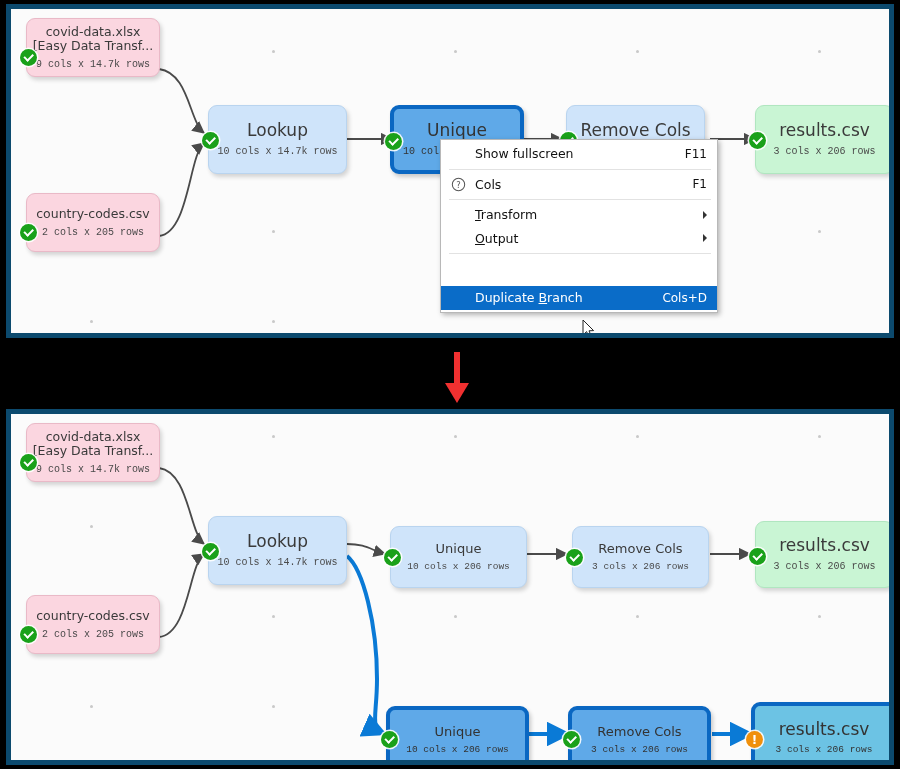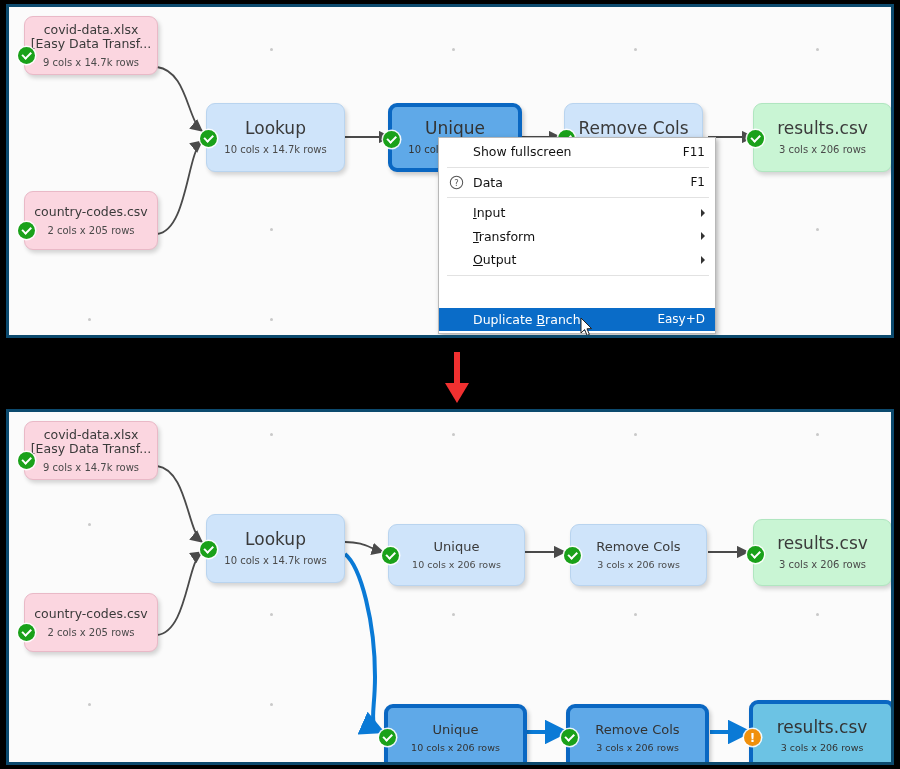--- a/index.html
+++ b/index.html
@@ -1,30 +1,30 @@
 <!DOCTYPE html>
 <html><head>
 <meta charset="utf-8">
 <style>
   html,body{margin:0;padding:0;background:#000;}
   body{width:900px;height:769px;font-family:"DejaVu Sans","Liberation Sans",sans-serif;-webkit-font-smoothing:antialiased;}
   #root{position:relative;width:900px;height:769px;background:#000;overflow:hidden;}
 
-  .panel{position:absolute;background:#fbfbfb;border:3px solid #0c4a6e;box-sizing:border-box;overflow:hidden;}
+  .panel{position:absolute;background:#fbfbfb;border:5px solid #0c4a6e;box-sizing:border-box;overflow:hidden;}
   #panel-top{left:6px;top:4px;width:888px;height:334px;}
   #panel-bottom{left:6px;top:409px;width:888px;height:356px;}
 
   .grid-dot{position:absolute;width:3px;height:3px;border-radius:50%;background:#c9c9c9;}
 
   
   .node{position:absolute;box-sizing:border-box;border-radius:9px;
         box-shadow:2px 3px 4px rgba(0,0,0,.16);display:flex;flex-direction:column;
         align-items:center;justify-content:center;}
   .node .title{color:#3a3a3a;line-height:1.05;text-align:center;white-space:nowrap;}
-  .node .sub{color:#4a4a4a;font-size:10px;text-align:left;white-space:nowrap;margin-top:7px;}
+  .node .sub{color:#4a4a4a;font-size:10px;text-align:left;white-space:nowrap;margin-top:7px;font-family:Liberation Mono, monospace;}
 
   .node.source{background:#fbd6e0;border:1px solid #e9b9c7;}
   .node.source .title{font-size:12.5px;}
   .node.transform{background:#cfe4fa;border:1px solid #b9d4ef;}
   .node.transform .title{font-size:17px;}
   .node.output{background:#c9f5d4;border:1px solid #b0e6c0;}
   .node.output .title{font-size:17px;}
 
   .node.sel{background:#5fa9e8;border:4px solid #0a67c2;box-shadow:2px 3px 4px rgba(0,0,0,.2);}
   .node.sel.out{background:#6cc3e4;}
@@ -147,43 +147,39 @@
       </div>
       <div class="msep"></div>
 
       <div class="mi">
         <span class="mico">
           <svg width="15" height="15" viewBox="0 0 16 16">
               <circle cx="8" cy="8" r="6.6" fill="none" stroke="#555" stroke-width="1.1"></circle>
               <text x="8" y="11.4" font-size="9" font-family="DejaVu Sans" text-anchor="middle" fill="#555">?</text>
             </svg>
         </span>
-        <span>Data</span>
+        <span>Cols</span>
         <span class="acc">F1</span>
       </div>
       <div class="msep"></div>
 
-      <div class="mi">
-        <span><u>I</u>nput</span>
-        <span class="arrow"></span>
-      </div>
       <div class="mi">
         <span><u>T</u>ransform</span>
         <span class="arrow"></span>
       </div>
       <div class="mi">
         <span><u>O</u>utput</span>
         <span class="arrow"></span>
       </div>
       <div class="msep"></div>
 
 
       <div class="mi hl">
         <span>Duplicate <u>B</u>ranch</span>
-        <span class="acc">Easy+D</span>
+        <span class="acc">Cols+D</span>
       </div>
 
     </div>
 
     <svg id="cursor" viewBox="0 0 13 20">
       <path d="M1,1 L1,16 L4.6,12.6 L7.1,18.4 L9.4,17.4 L7,11.8 L11.6,11.6 Z" fill="#fff" stroke="#222" stroke-width="1"></path>
     </svg>
   </div>
 
   <svg id="redarrow" viewBox="0 0 26 52">

